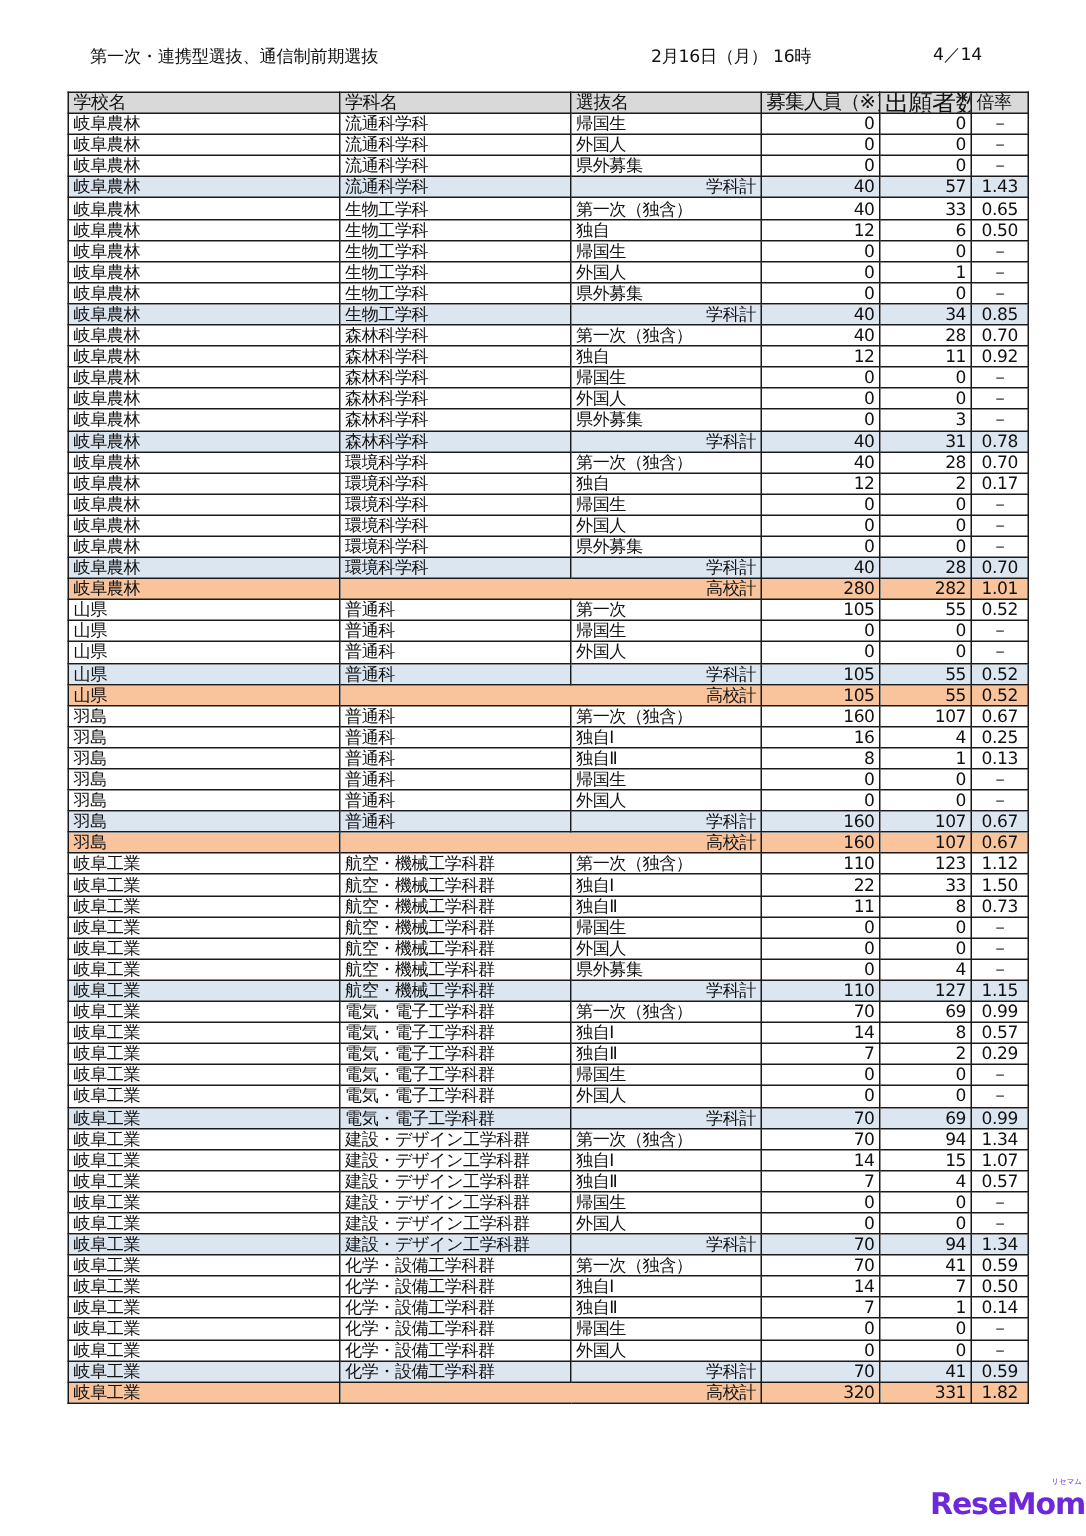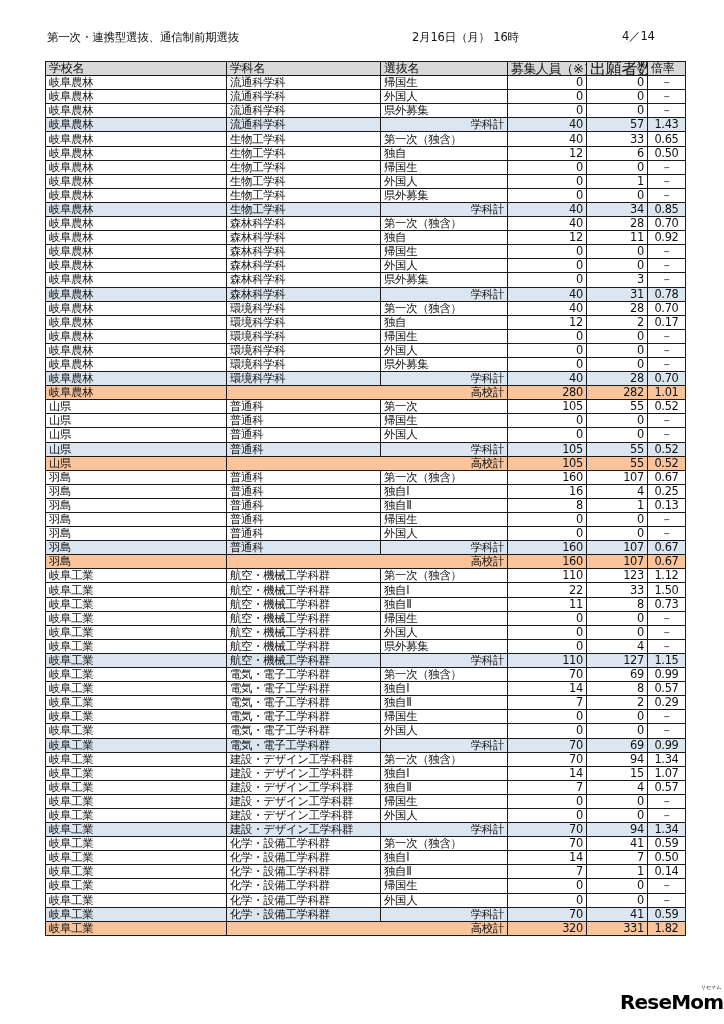--- a/index.html
+++ b/index.html
@@ -1,36 +1,36 @@
 <!DOCTYPE html>
 <html><head>
 <meta charset="utf-8">
 <style>
   html, body { margin:0; padding:0; background:#ffffff; }
   body { width:724px; height:1024px; position:relative; overflow:hidden;
          font-family:"DejaVu Sans", "Liberation Sans", sans-serif; color:#111; }
   .hdr { position:absolute; top:30px; font-size:11.5px; white-space:nowrap; letter-spacing:-0.2px; }
-  .hdr-title { left:47px; }
-  .hdr-date { left:412px;text-align:center; }
+  .hdr-title { left:60px; }
+  .hdr-date { left:434px;text-align:center; }
   .hdr-page { left:622px; top:29px; }
   table.grid { position:absolute; left:45px; top:61px; border-collapse:collapse;
                table-layout:fixed; width:640px; font-size:11.4px; line-height:13px;padding-left:48px; }
   table.grid th, table.grid td { border:1.3px solid #1a1a1a; padding:0 3px; height:13.1px;
                white-space:nowrap; overflow:hidden; letter-spacing:-0.3px; }
   table.grid th { background:#d9d9d9; font-weight:normal; text-align:left; font-size:12px; }
   table.grid th.h-cap { font-size:13px; text-align:center; letter-spacing:-0.6px; }
   table.grid th.h-app { font-size:16px; text-align:center; }
   td.num { text-align:right; }
   td.rate { text-align:center; }
   td.lbl { text-align:right; }
   tr.sub td { background:#dce6f1; }
   tr.tot td { background:#f9c49b; }
   tr.tot td.school { border-right:1.3px solid #1a1a1a; }
   .logo { position:absolute; left:620px; top:990px; font-family:"DejaVu Sans", sans-serif;
-          font-weight:bold; font-size:20px; color:#000000; letter-spacing:-0.8px; }
+          font-weight:bold; font-size:20px; color:#6d28d9; letter-spacing:-0.8px; }
   .logo small { position:absolute; right:2px; top:-6px; font-size:5px; font-weight:normal; letter-spacing:0; }
 </style>
 </head>
 <body>
 
 <div class="hdr hdr-title">第一次・連携型選抜、通信制前期選抜</div>
 <div class="hdr hdr-date">2月16日（月） 16時</div>
 <div class="hdr hdr-page">4／14</div>
 
 <table class="grid">

